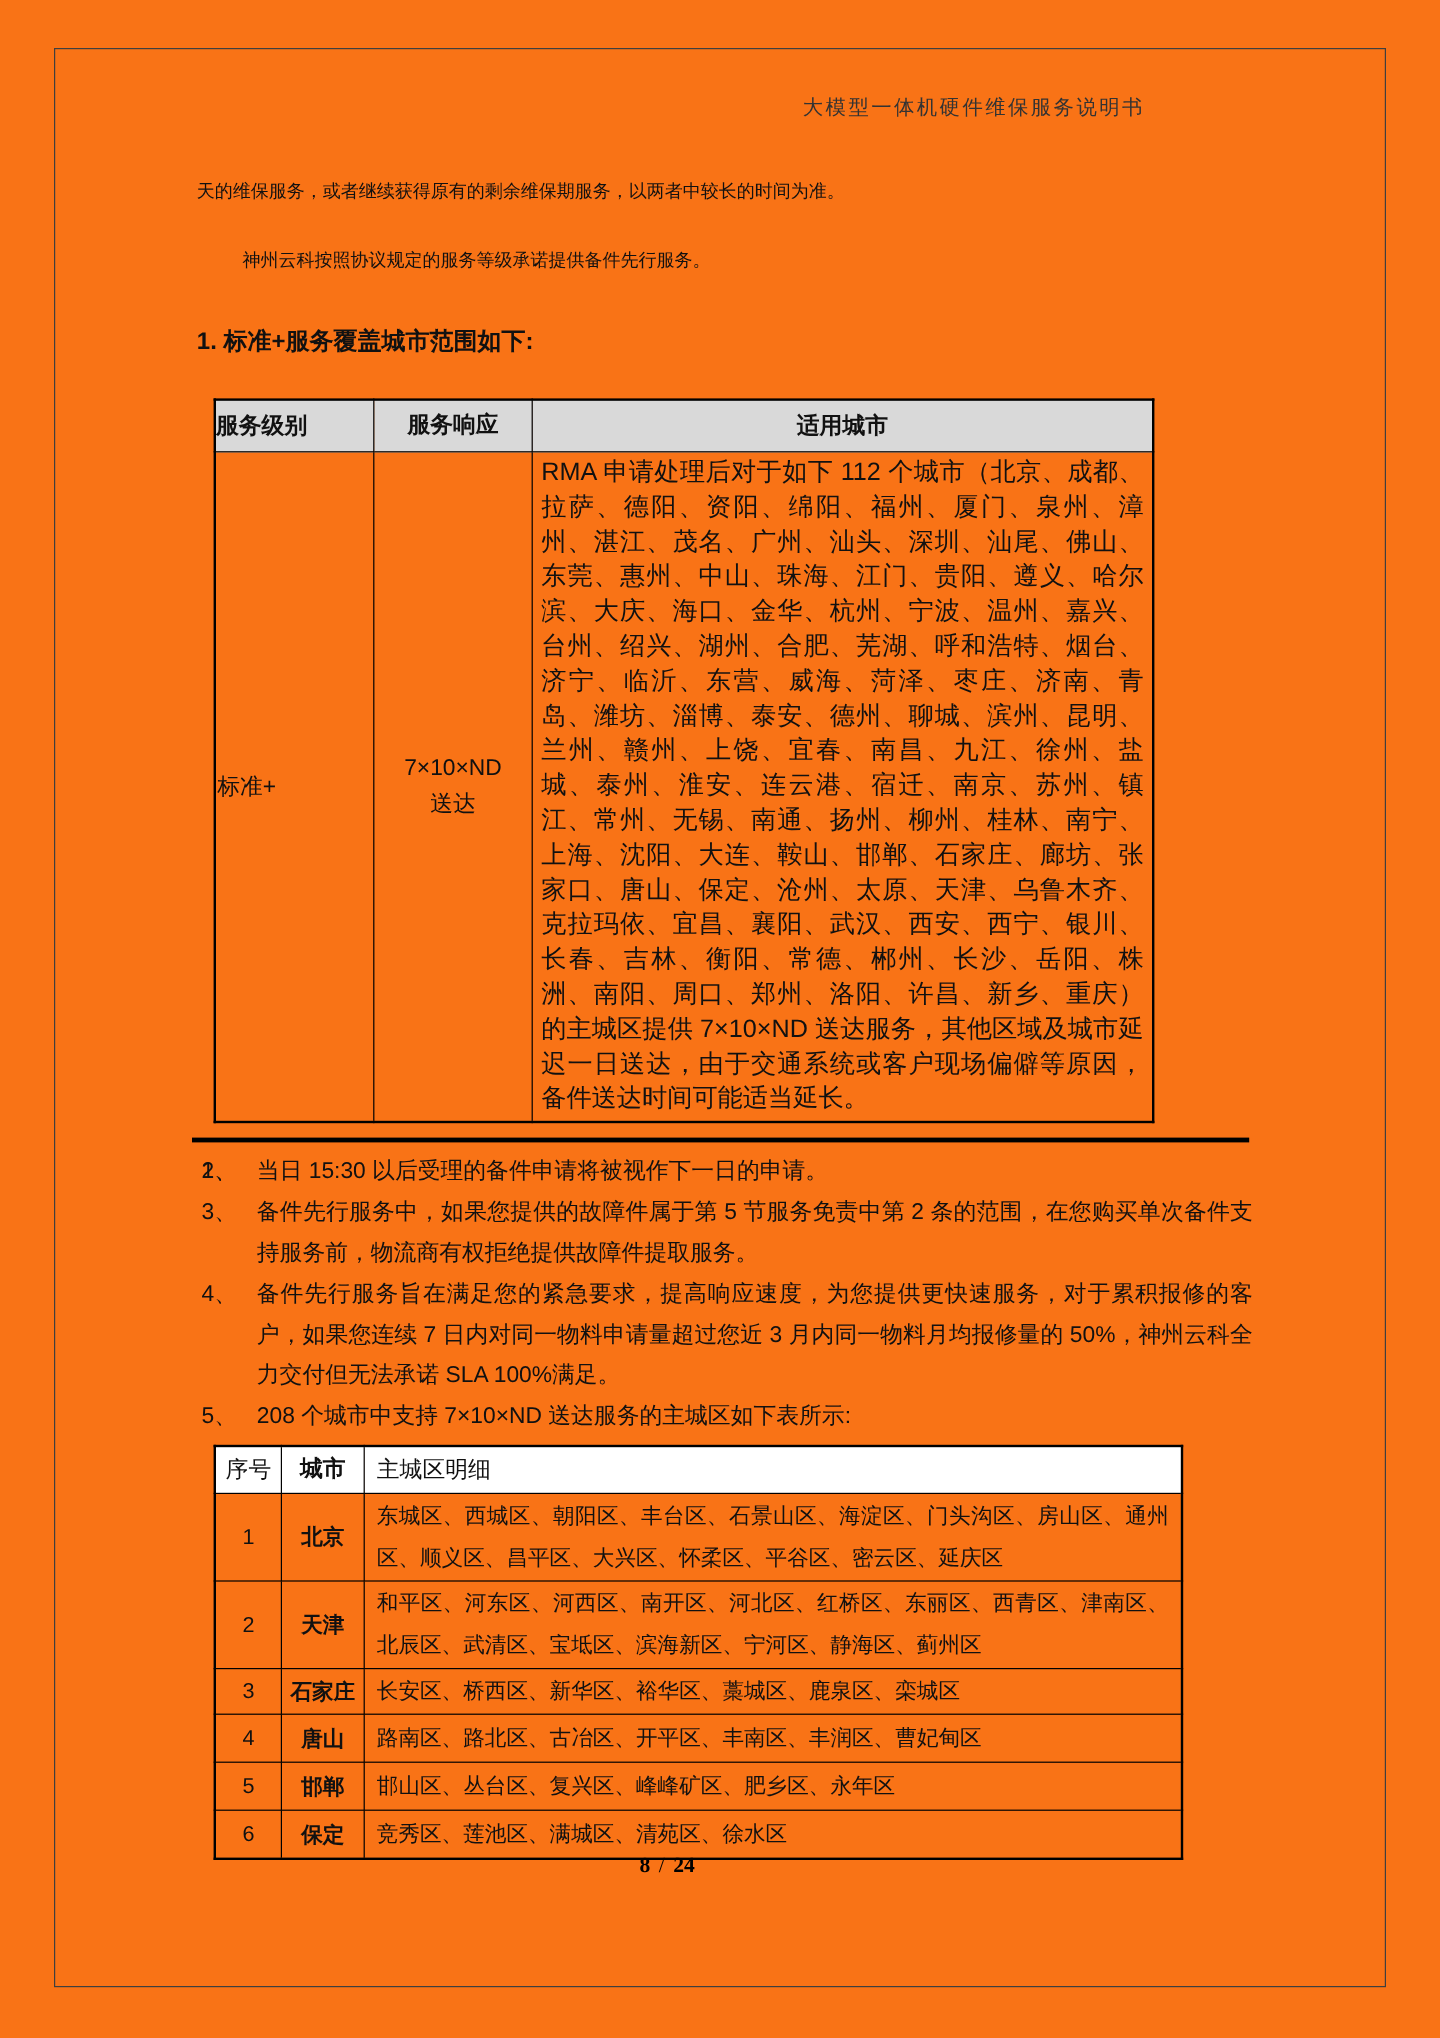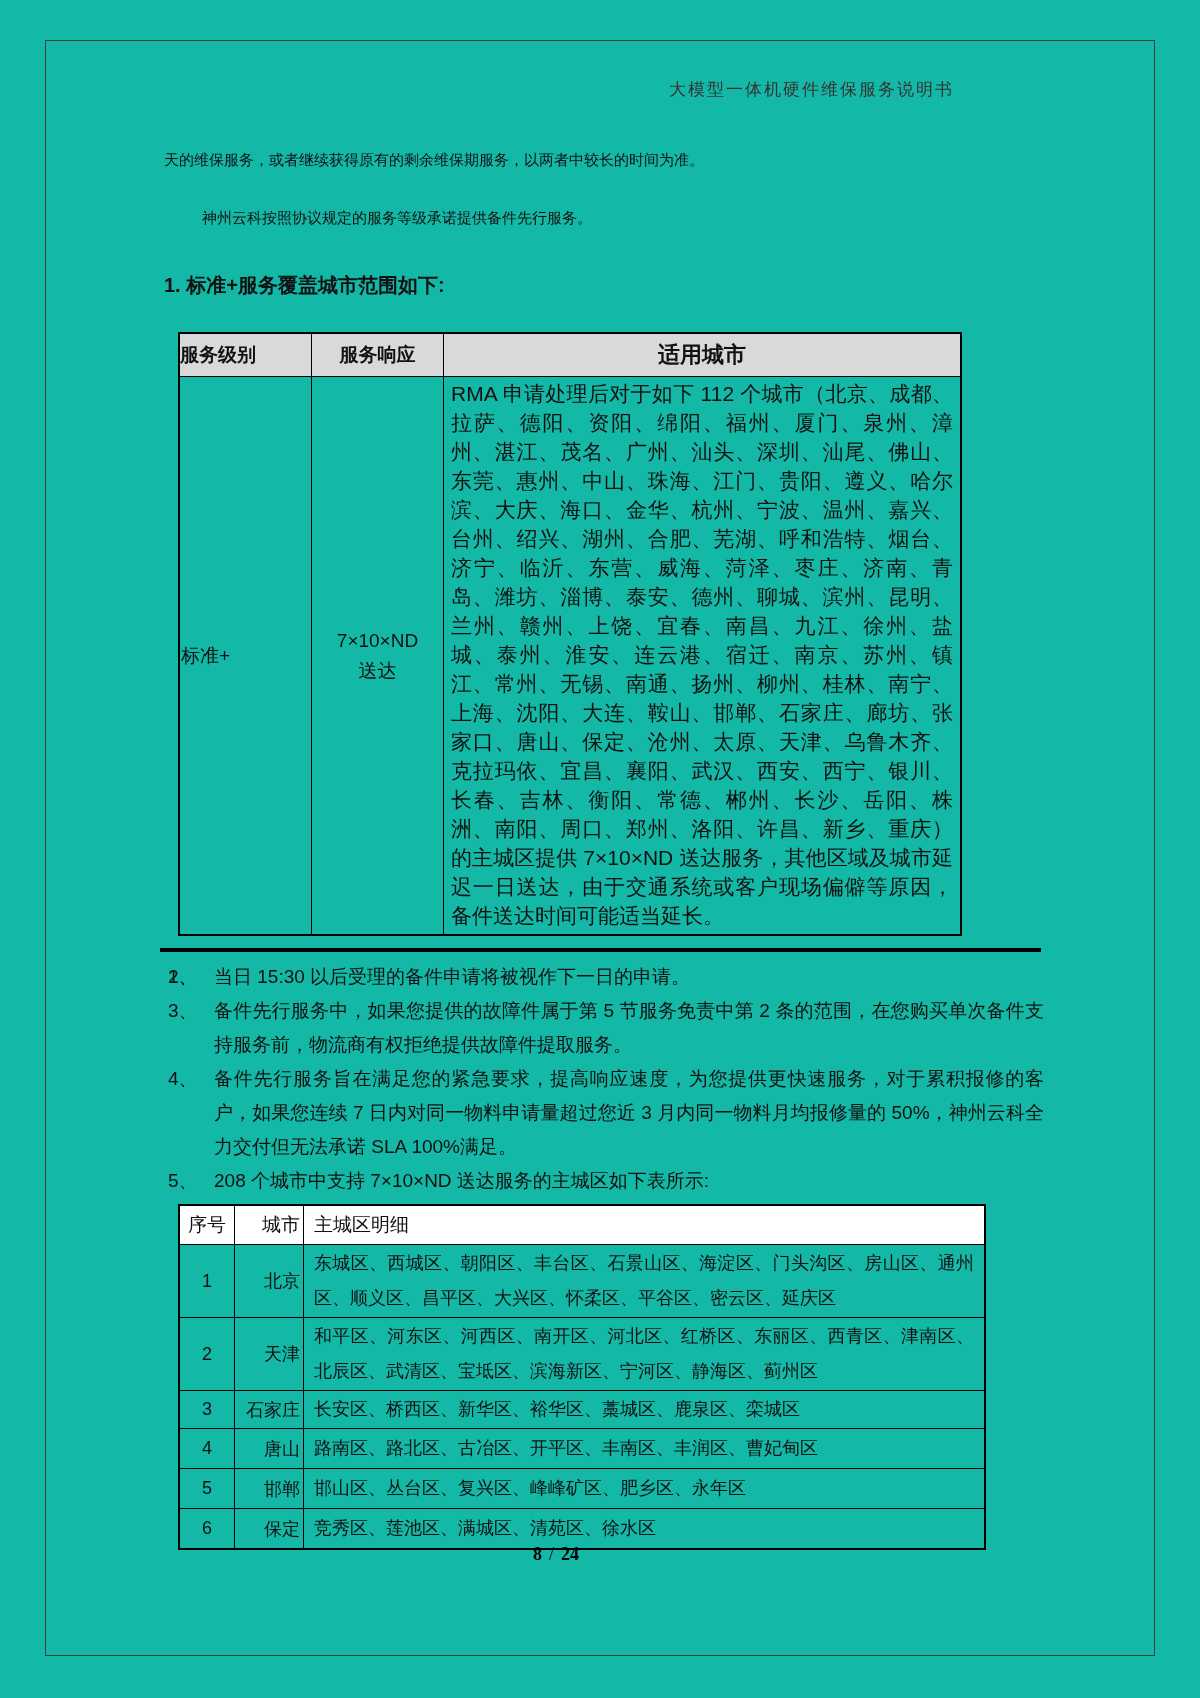--- a/index.html
+++ b/index.html
@@ -1,36 +1,36 @@
 <!DOCTYPE html>
 <html><head>
 <meta charset="utf-8">
 <style>
   html,body{margin:0;padding:0;background:#e8e8e8;}
   .page{
     position:relative;width:1200px;height:1698px;margin:0 auto;
-    background:#14b8a6;overflow:hidden;color:#111;
+    background:#f97316;overflow:hidden;color:#111;
     font-family:"Liberation Sans",sans-serif;
   }
   .page-frame{
     position:absolute;left:45px;top:40px;width:1108px;height:1614px;
     border:1px solid #3f3f3f;pointer-events:none;
   }
   .doc-header{
     position:absolute;top:78px;left:164px;width:790px;text-align:right;
     font-family:"Liberation Serif",serif;font-size:17px;letter-spacing:2px;color:#333;
   }
   .content{position:absolute;left:164px;top:146px;width:880px;}
   .body-p{margin:0;font-size:15px;line-height:28px;}
   .body-p.indent{margin-top:30px;text-indent:38px;}
   h2.sec-heading{margin:40px 0 0 0;font-size:20px;font-weight:bold;line-height:26px;}
   table{border-collapse:collapse;table-layout:fixed;}
   .service-table{margin:34px 0 0 14px;width:784px;border:2px solid #000;}
   .service-table th{
-    background:#d9d9d9;border:1px solid #000;font-size:22px;font-weight:bold;
+    background:#d9d9d9;border:1px solid #000;font-size:19px;font-weight:bold;
     height:42px;text-align:center;vertical-align:middle;padding:0;
   }
   .service-table td{border:1px solid #000;vertical-align:middle;}
   .service-table .c1{width:131px;text-align:left;font-size:19px;}
   .service-table .c2{width:131px;text-align:center;font-size:19px;line-height:30px;}
   .service-table .c3{
     width:518px;font-size:21px;line-height:29px;height:418px;
     padding:2px 7px 4px 7px;text-align:justify;
   }
   .thick-rule{margin:12px 0 0 -4px;width:881px;height:4px;background:#000;}
@@ -43,21 +43,21 @@
   ol.notes .num{position:absolute;left:4px;top:0;}
   .district-table{margin:6px 0 0 14px;width:792px;border:2px solid #000;}
   .district-table th{
     border:1px solid #000;font-size:19px;font-weight:normal;height:36px;
     text-align:center;vertical-align:middle;padding:0;background:#fff;
   }
   .district-table td{
     border:1px solid #000;font-size:18px;line-height:35px;vertical-align:middle;
   }
   .district-table .no{width:54px;text-align:center;}
-  .district-table .city{width:62px;text-align:right;padding:0 3px;line-height:32px;}
+  .district-table .city{width:62px;text-align:center;padding:0 3px;line-height:32px;font-weight:bold;}
   .district-table .dist{width:660px;padding:1px 10px;text-align:justify;}
   .district-table tr.single td{height:37px;}
   .doc-footer{
     position:absolute;top:1544px;left:0;width:1112px;text-align:center;
     font-family:"Liberation Serif",serif;font-size:18px;font-weight:bold;color:#000;
   }
   .doc-footer .sep{font-weight:normal;padding:0 7px;}
 </style>
 </head>
 <body>

